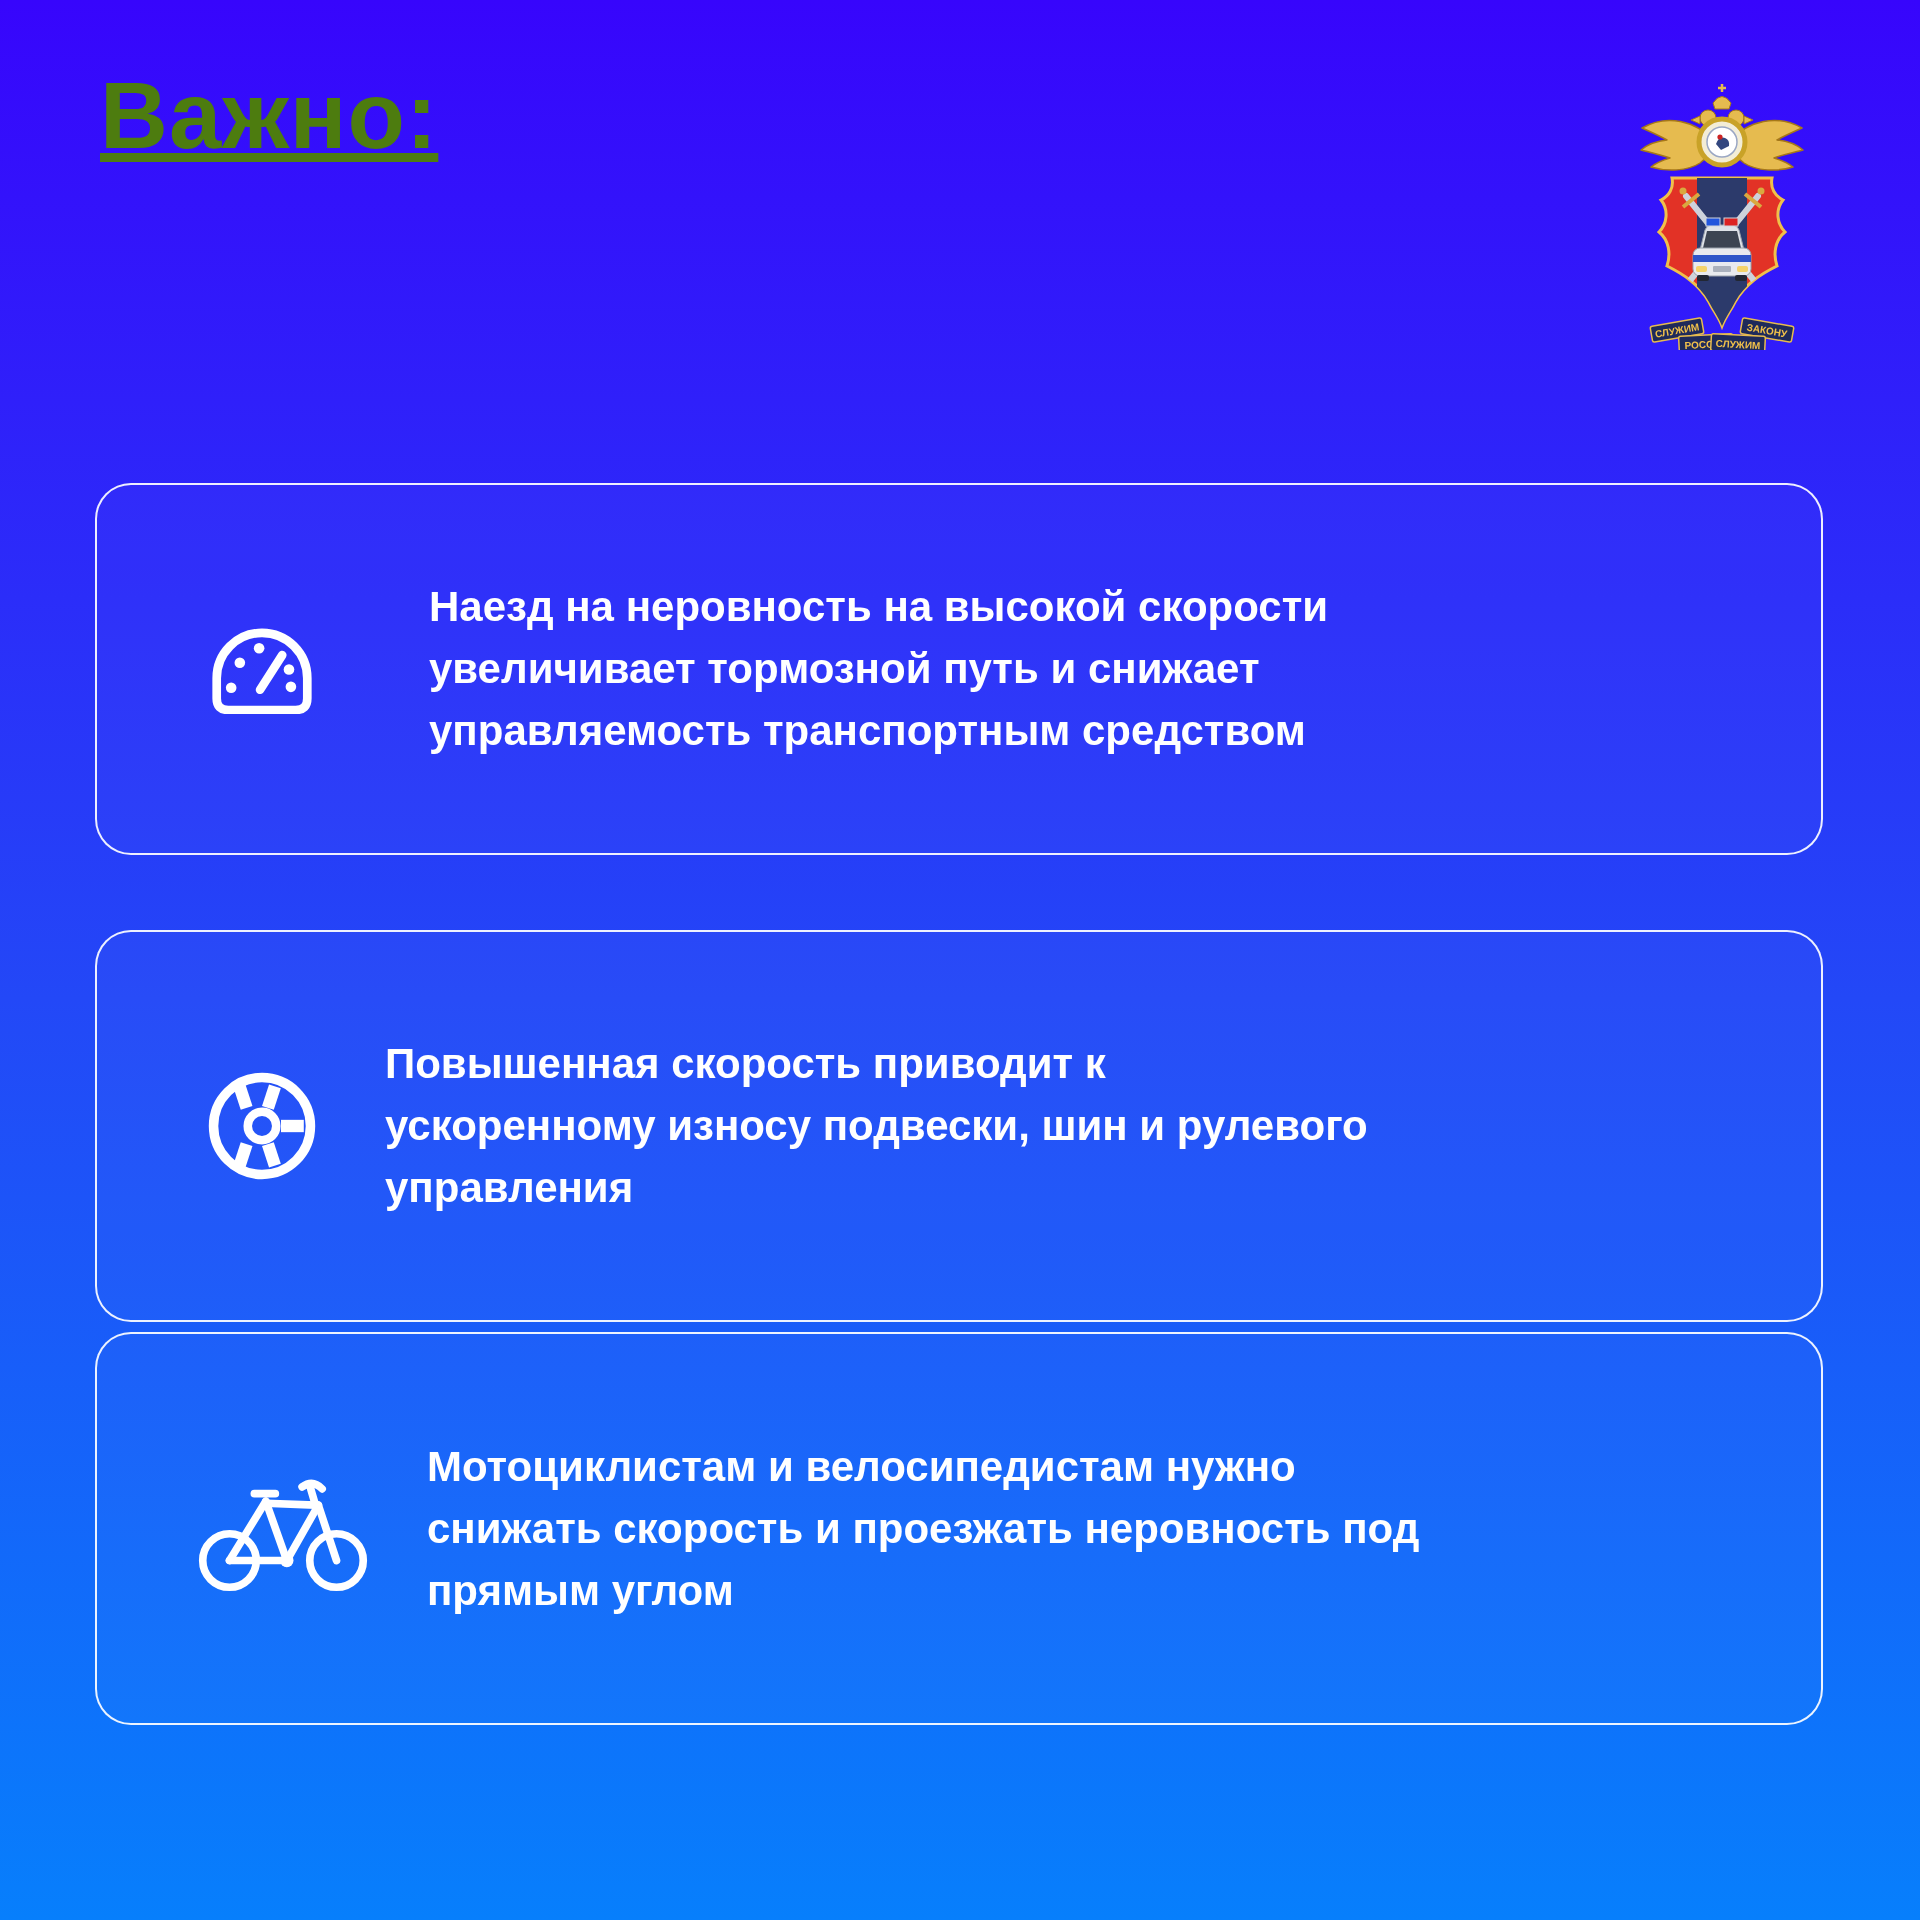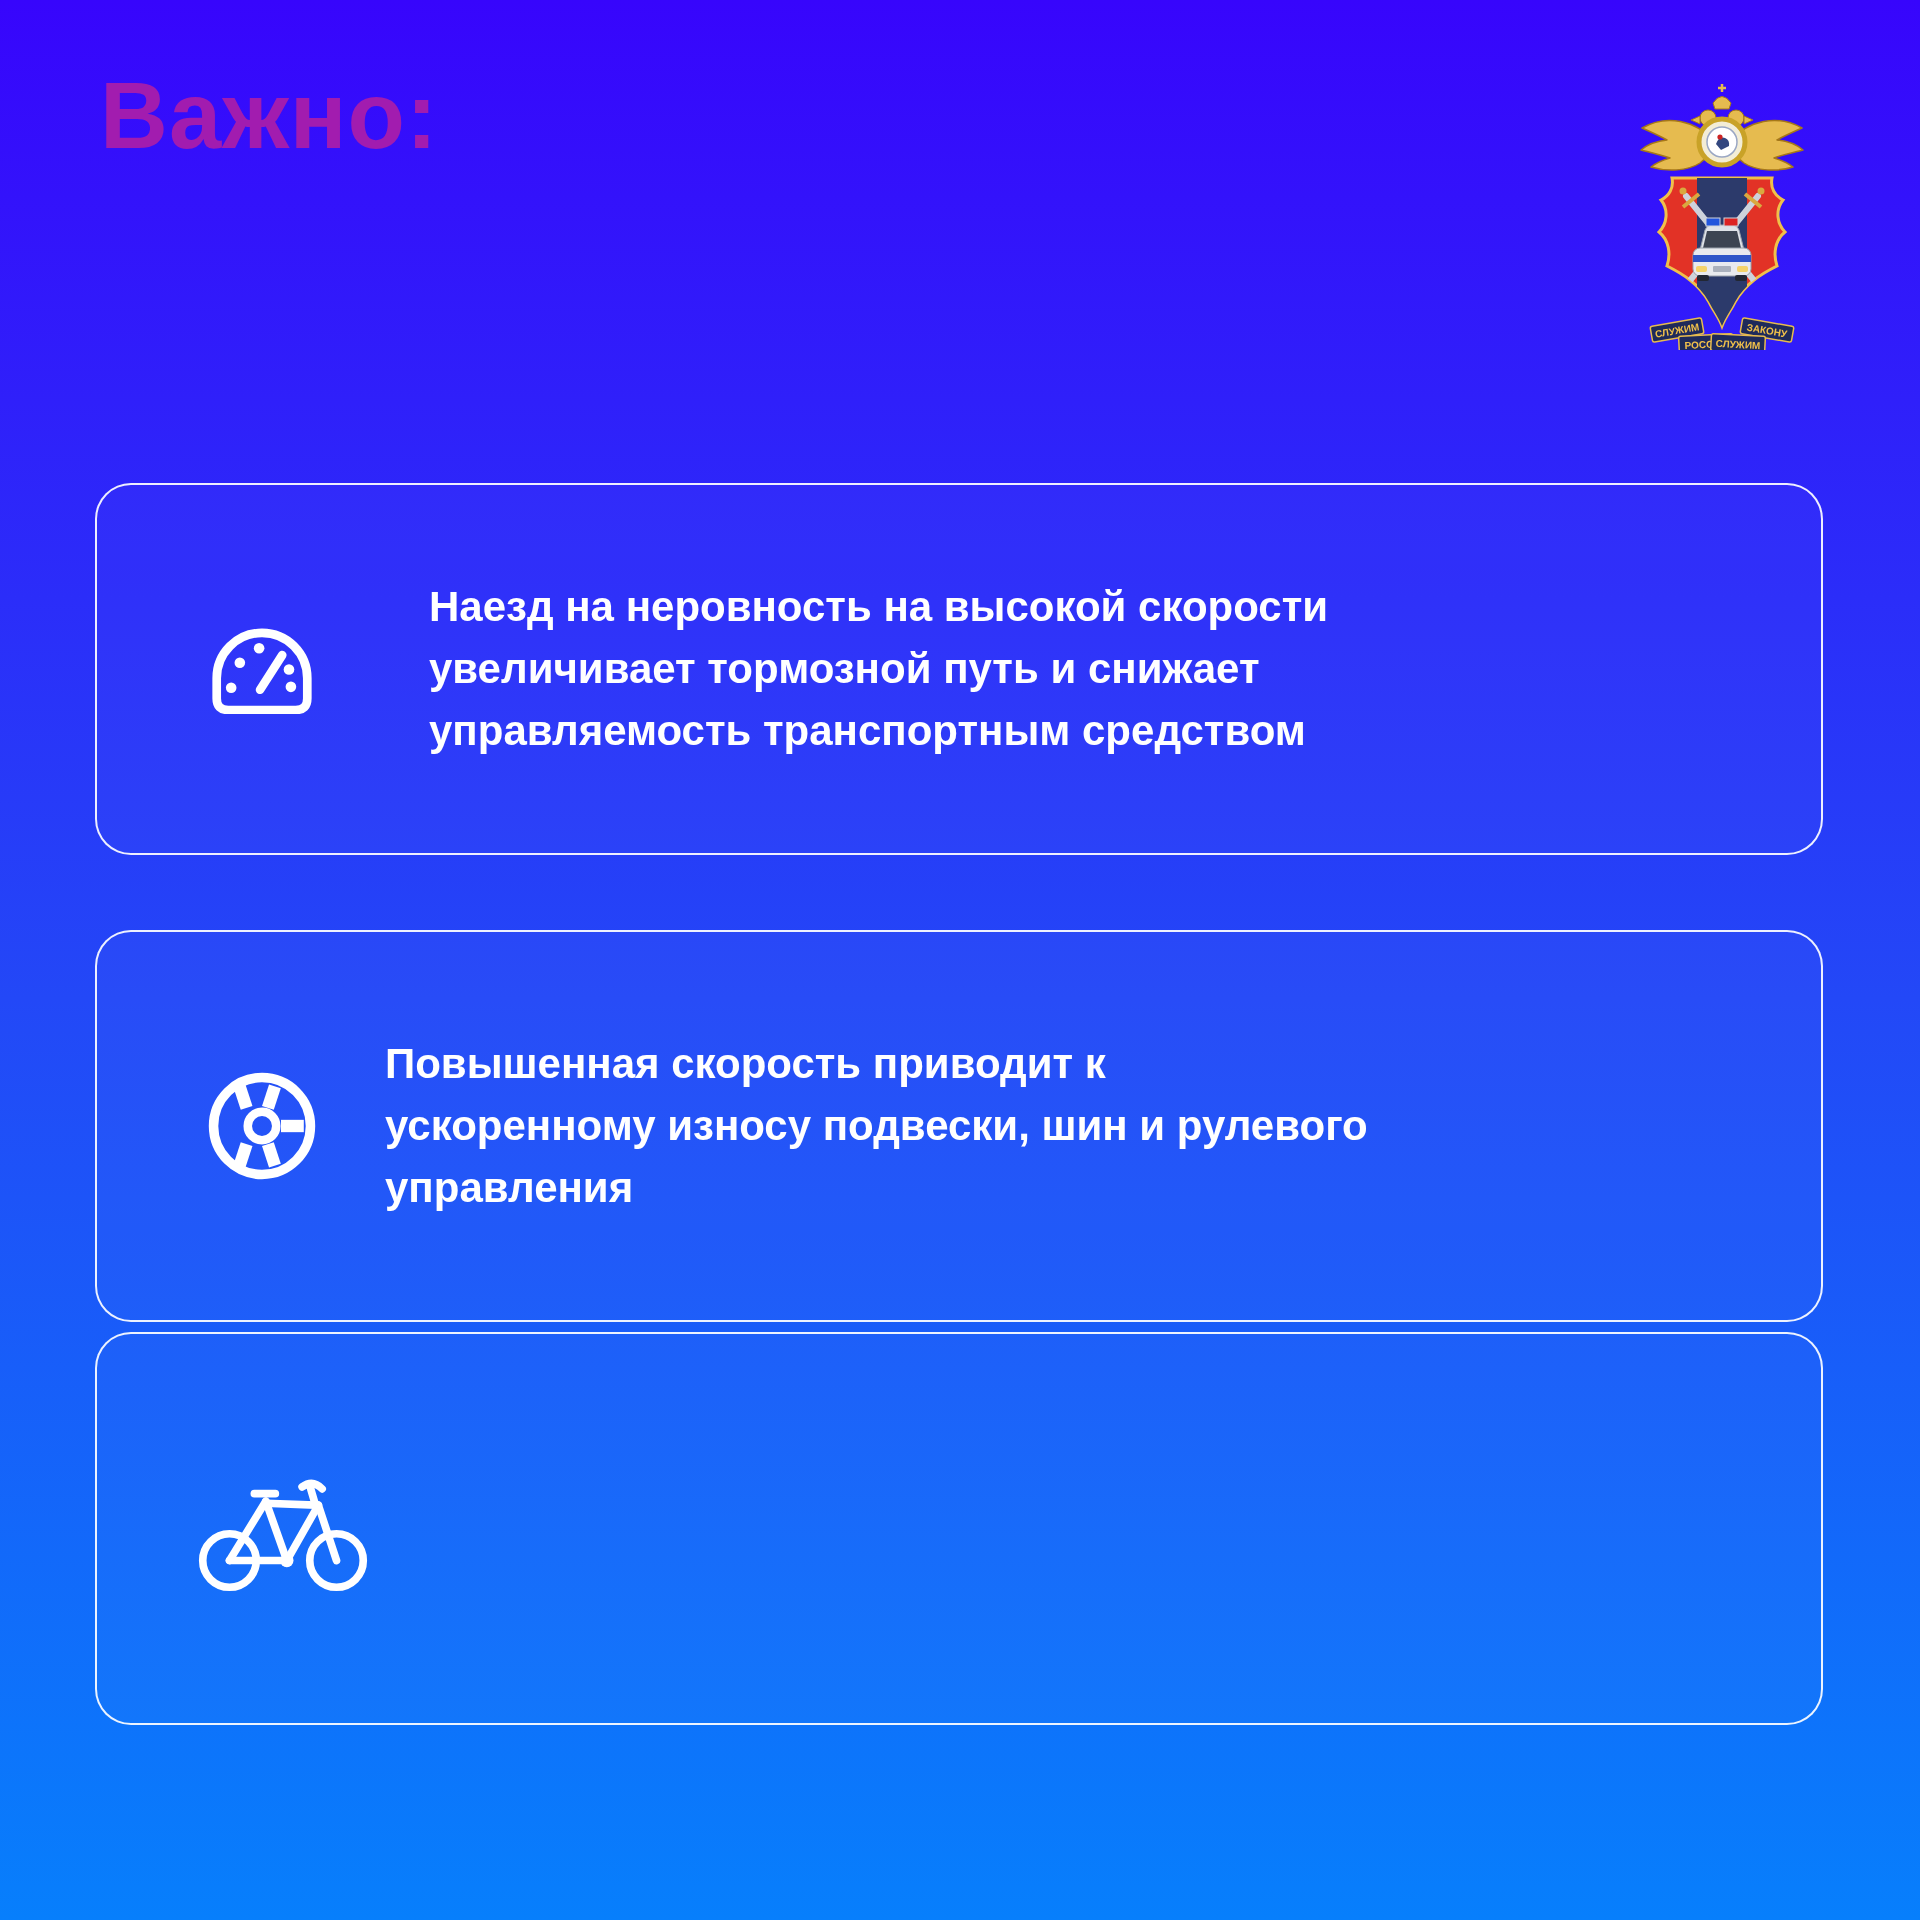--- a/index.html
+++ b/index.html
@@ -3,21 +3,21 @@
 <meta charset="utf-8">
 <style>
   html,body{margin:0;padding:0;}
   body{
     width:1920px;height:1920px;overflow:hidden;position:relative;
     font-family:"Liberation Sans","DejaVu Sans",sans-serif;
     background:linear-gradient(180deg,#3705fc 0%,#2348f7 52%,#077ffc 100%);
   }
   .page-title{
     position:absolute;left:100px;top:62px;
-    font-size:94px;font-weight:700;color:#a21caf;letter-spacing:1px;margin:0;
+    font-size:94px;font-weight:700;color:#4d7c0f;letter-spacing:1px;margin:0;text-decoration:underline;
   }
   .emblem{
     position:absolute;top:78px;right:112px;width:172px;height:272px;
   }
   .card{
     position:absolute;left:95px;width:1728px;box-sizing:border-box;
     border:2px solid rgba(255,255,255,0.92);
     border-radius:36px;
     background:rgba(255,255,255,0.025);
     display:flex;align-items:center;
@@ -163,13 +163,14 @@
         <path d="M94 108 L127 50"></path>
         <path d="M72 48 L124 50"></path>
         <path d="M127 50 L146 108"></path>
         <path d="M124 50 L119 33"></path>
         <path d="M110 31 Q121 23 131 33"></path>
         <path d="M60 38 L82 38"></path>
       </g>
       <circle cx="94" cy="108" r="7" fill="#ffffff"></circle>
     </svg>
   </div>
+  <p class="card-text">Мотоциклистам и велосипедистам нужно снижать скорость и проезжать неровность под прямым углом</p>
 </section>
 
 </body></html>

